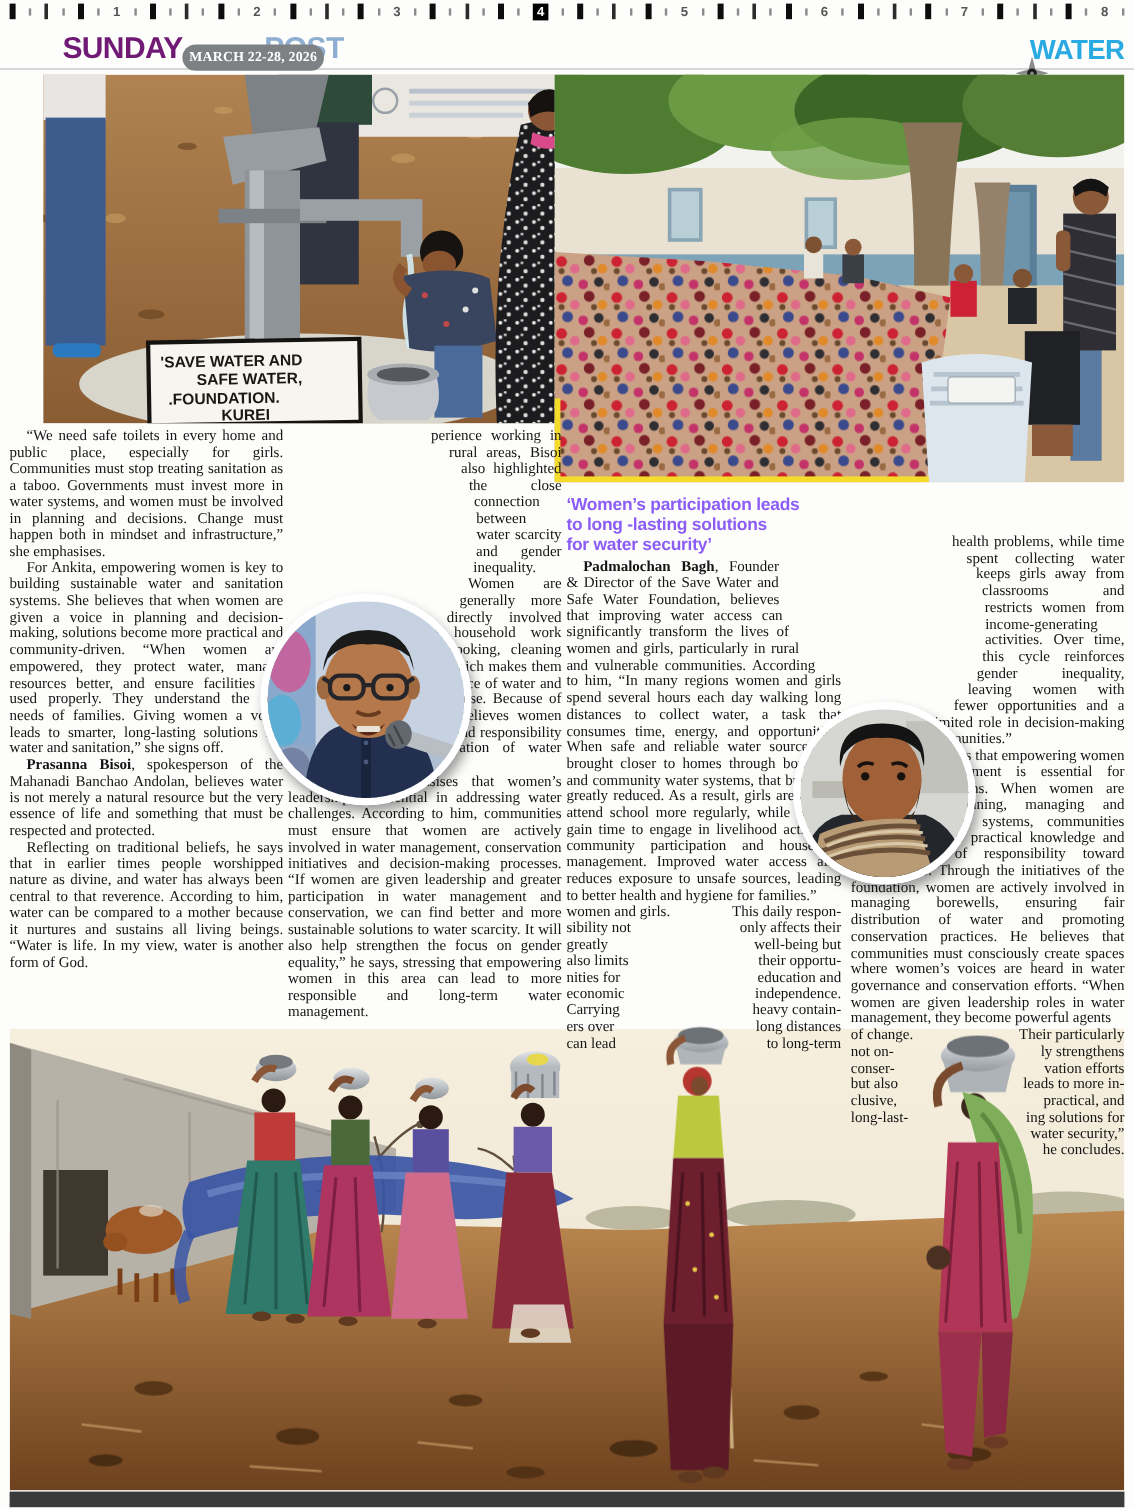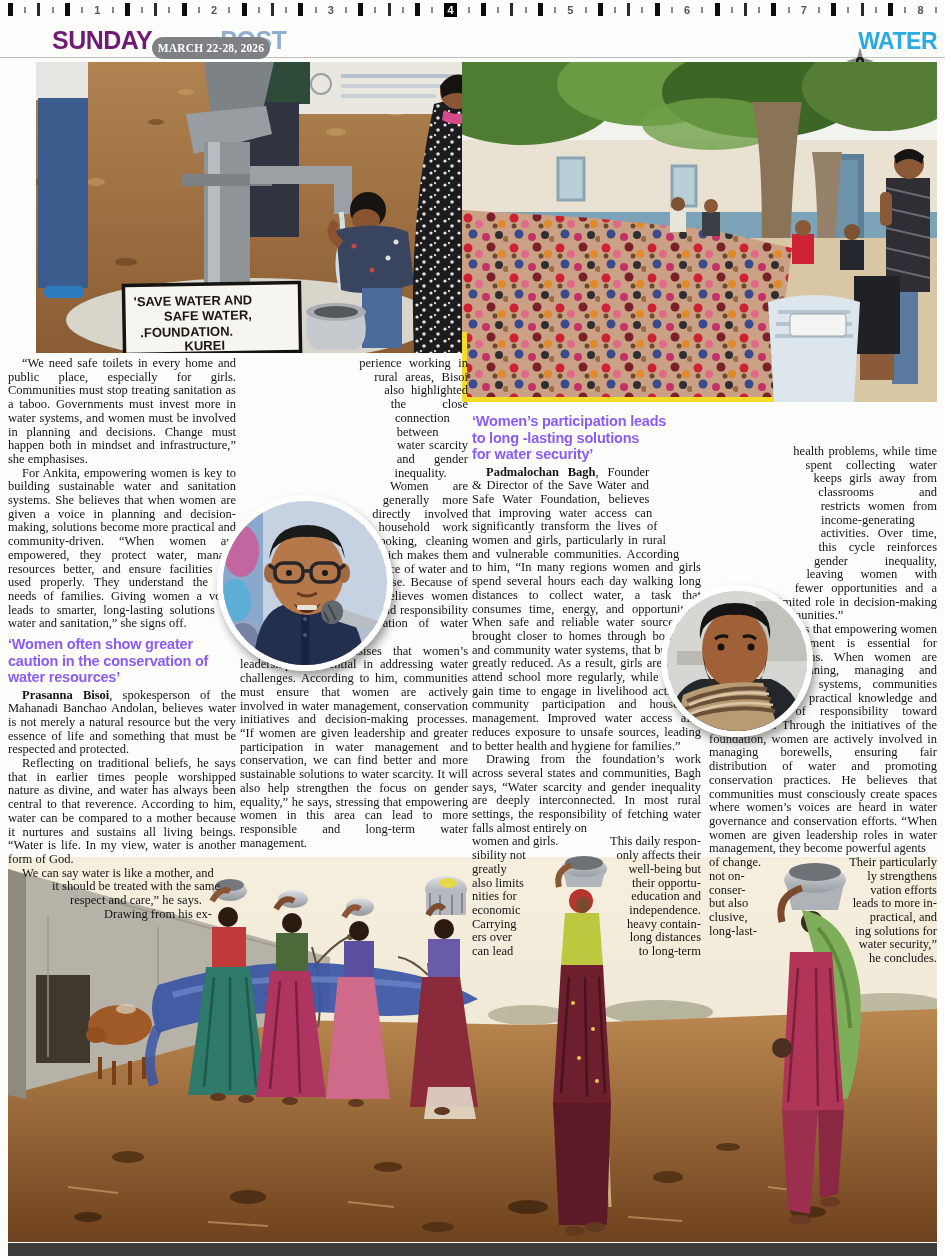--- a/index.html
+++ b/index.html
@@ -451,42 +451,34 @@
       <polygon points="22,252 58,252 50,356 28,352" fill="#9c2f4e"></polygon>
       <polygon points="58,252 84,252 78,336 60,340" fill="#8a2844"></polygon>
       <ellipse cx="40" cy="362" rx="11" ry="5" fill="#6a3a22"></ellipse>
       <ellipse cx="70" cy="344" rx="10" ry="5" fill="#6a3a22"></ellipse>
     </svg>
   </div>
 
   <div class="col" id="col1">
     <p class="indent">“We need safe toilets in every home and public place, especially for girls. Communities must stop treating sanitation as a taboo. Governments must invest more in water systems, and women must be involved in planning and decisions. Change must happen both in mindset and infrastructure,” she emphasises.</p>
     <p class="indent">For Ankita, empowering women is key to building sustainable water and sanitation systems. She believes that when women are given a voice in planning and decision-making, solutions become more practical and community-driven. “When women are empowered, they protect water, manage resources better, and ensure facilities are used properly. They understand the real needs of families. Giving women a voice leads to smarter, long-lasting solutions for water and sanitation,” she signs off.</p>
-    <h3 class="kicker">‘Women often show greater caution in the conservation of water resources’</h3>
     <p class="indent"><span class="lead">Prasanna Bisoi</span><span>, spokesperson of the Mahanadi Banchao Andolan, believes water is not merely a natural resource but the very essence of life and something that must be respected and protected.</span></p>
     <p class="indent">Reflecting on traditional beliefs, he says that in earlier times people worshipped nature as divine, and water has always been central to that reverence. According to him, water can be compared to a mother because it nurtures and sustains all living beings. “Water is life. In my view, water is another form of God.</p>
-    <div>
-        <div class="tail-line t0">We can say water is like a mother, and</div>
-        <div class="tail-line t1">it should be treated with the same</div>
-        <div class="tail-line t2">respect and care,” he says.</div>
-        <div class="tail-line t3">Drawing from his ex-</div>
-      </div>
   </div>
 
   <div class="col" id="col2">
     <div class="fl-bisoi"></div>
     <p>perience working in rural areas, Bisoi also highlighted the close connection between water scarcity and gender inequality. Women are generally more directly involved in household work such as cooking, cleaning and maintaining hygiene, which makes them deeply aware of the importance of water and the consequences of its misuse. Because of this close association, he believes women often show greater caution and responsibility in the use and conservation of water resources.</p>
     <p class="indent">He further emphasises that women’s leadership is essential in addressing water challenges. According to him, communities must ensure that women are actively involved in water management, conservation initiatives and decision-making processes. “If women are given leadership and greater participation in water management and conservation, we can find better and more sustainable solutions to water scarcity. It will also help strengthen the focus on gender equality,” he says, stressing that empowering women in this area can lead to more responsible and long-term water management.</p>
   </div>
 
   <div class="col" id="col3">
     <div class="fl-bagh-r"></div>
     <h3 class="kicker">‘Women’s participation leads to long -lasting solutions for water security’</h3>
     <p class="indent"><span class="lead">Padmalochan Bagh</span><span>, Founder &amp; Director of the Save Water and Safe Water Foundation, believes that improving water access can significantly transform the lives of women and girls, particularly in rural and vulnerable communities. According to him, “In many regions women and girls spend several hours each day walking long distances to collect water, a task that consumes time, energy, and opportunities. When safe and reliable water sources are brought closer to homes through borewells and community water systems, that burden is greatly reduced. As a result, girls are able to attend school more regularly, while women gain time to engage in livelihood activities, community participation and household management. Improved water access also reduces exposure to unsafe sources, leading to better health and hygiene for families.”</span></p>
-    <p class="indent">Drawing from the foundation’s work across several states and communities, Bagh says, “Water scarcity and gender inequality are deeply interconnected. In most rural settings, the responsibility of fetching water falls almost entirely on</p>
     <div class="wrap-rows">
         <div class="wrap-row">
           <span class="w-l">women and girls.</span>
           <span class="w-r">This daily respon-</span>
         </div>
         <div class="wrap-row">
           <span class="w-l">sibility not</span>
           <span class="w-r">only affects their</span>
         </div>
         <div class="wrap-row">

